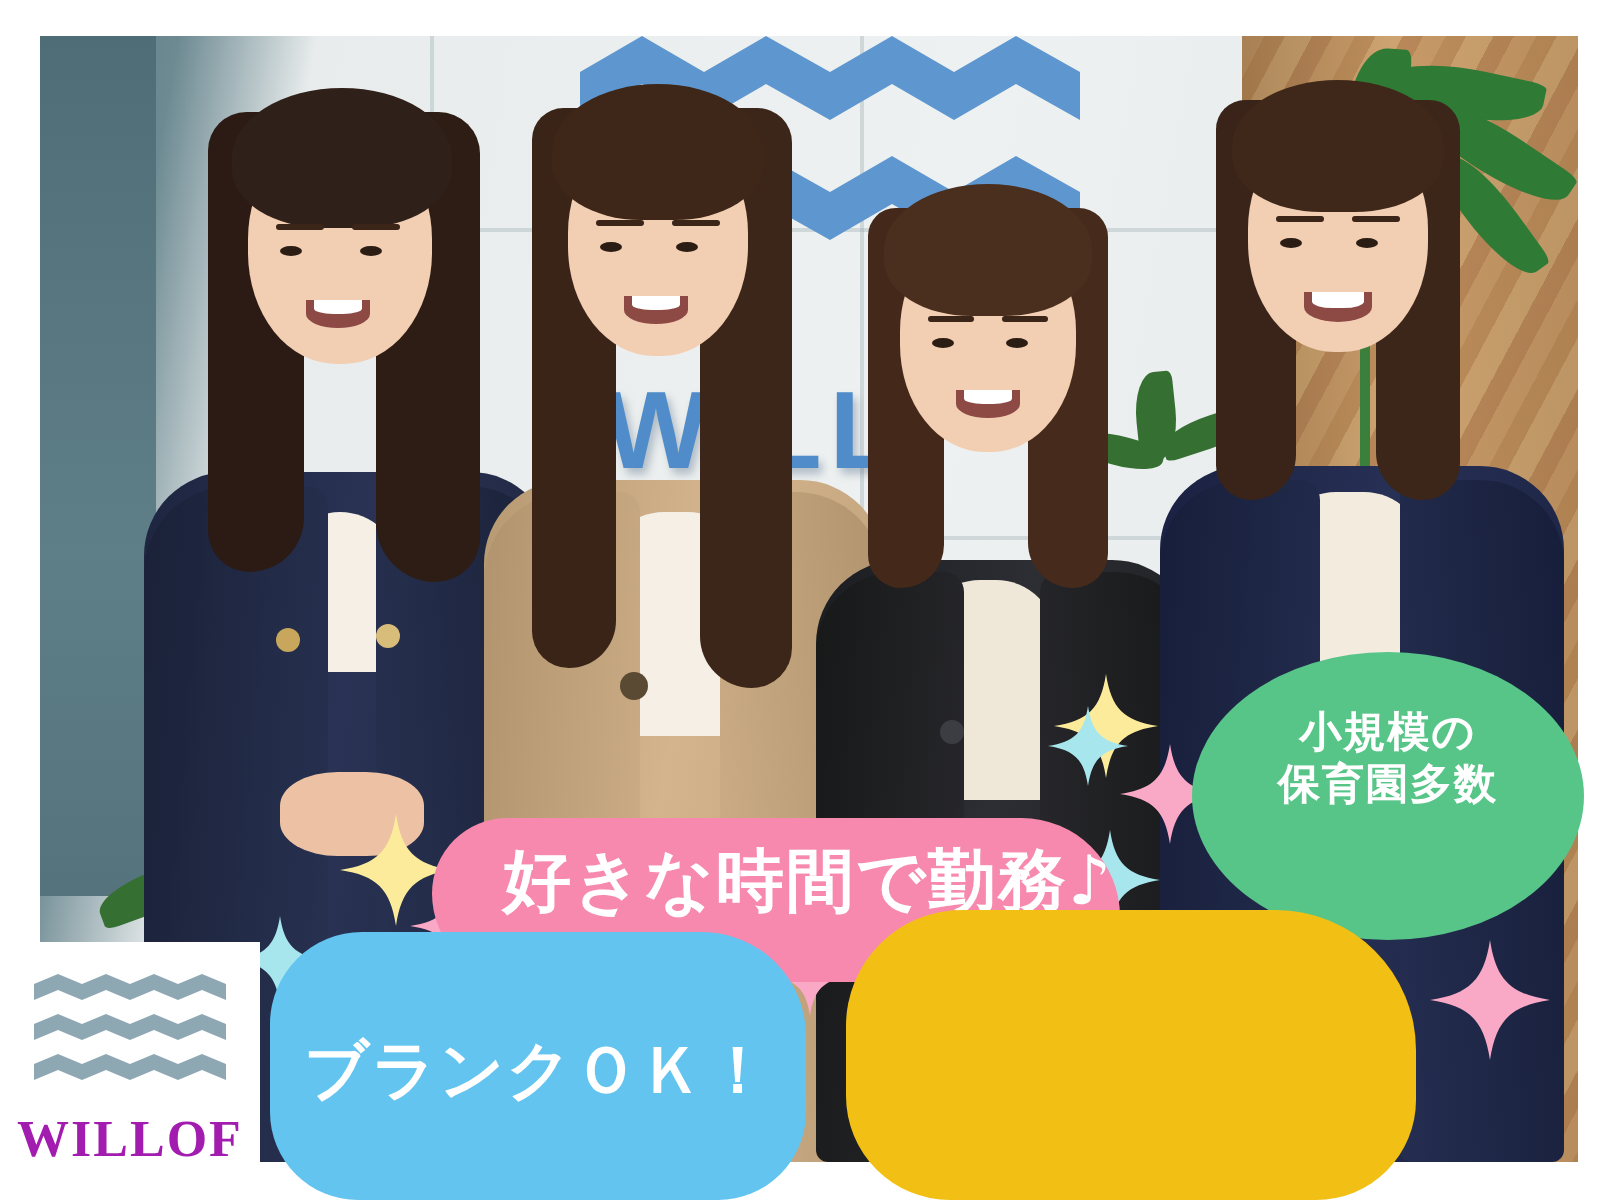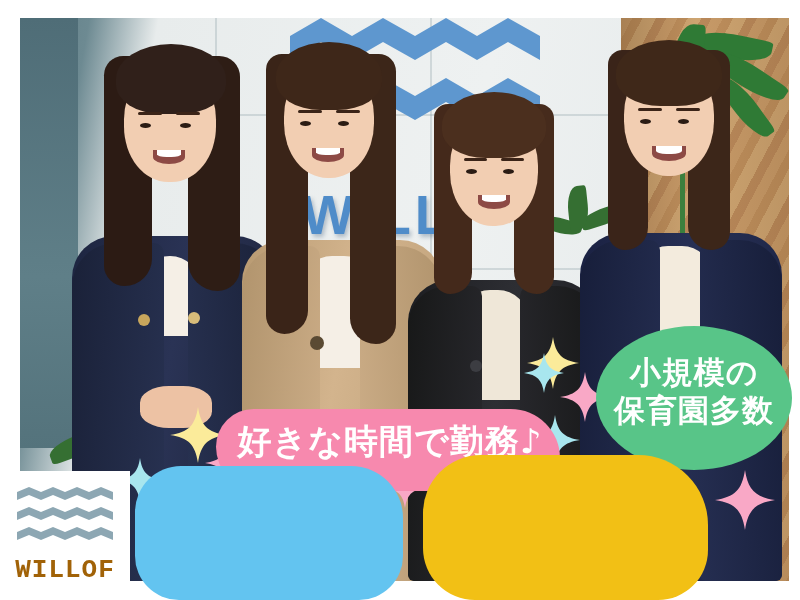--- a/index.html
+++ b/index.html
@@ -107,21 +107,21 @@
     line-height:1.24; font-family:"DejaVu Sans",sans-serif;
     white-space:pre-line; letter-spacing:1px;
   }
 
   
   .blob-pink {
     left:216px; top:409px; width:344px; height:82px;
     background:#f789ae;
     border-radius:46px 60px 36px 54px;
   }
-  .txt-pink { left:230px; top:420px; width:320px; font-size:34px; }
+  .txt-pink { left:244px; top:420px; width:320px; font-size:34px; }
 
   
   .blob-blue {
     left:135px; top:466px; width:268px; height:134px;
     background:#63c4f0;
     border-radius:46px 52px 44px 44px;
   }
   .txt-blue { left:140px; top:516px; width:258px; font-size:32px; }
 
   
@@ -131,32 +131,32 @@
     border-radius:58px 70px 50px 52px;
   }
   .txt-yellow { left:428px; top:489px; width:275px; font-size:31px; }
 
   
   .blob-green {
     left:596px; top:326px; width:196px; height:144px;
     background:#58c588;
     border-radius:50%;
   }
-  .txt-green { left:596px; top:353px; width:196px; font-size:31px; }
+  .txt-green { left:596px; top:353px; width:196px; font-size:21px; }
 
   
   .logo-box {
     position:absolute; left:0px; top:471px; width:130px; height:129px;
     background:#ffffff;
     display:flex; flex-direction:column; align-items:center; justify-content:center;
   }
   .logo-mark { width:96px; height:62px; }
   .logo-word {
-    font-size:26px; font-weight:700; color:#a16207; letter-spacing:1px;
-    margin-top:6px; font-family:Liberation Mono, monospace;
+    font-size:26px; font-weight:700; color:#a21caf; letter-spacing:1px;
+    margin-top:6px; font-family:Liberation Serif, serif;
   }
 
   
   .margin-right { position:absolute; left:789px; top:0; width:11px; height:600px; background:#fff; }
   .margin-top { position:absolute; left:0; top:0; width:800px; height:18px; background:#fff; }
   .margin-left { position:absolute; left:0; top:0; width:20px; height:471px; background:#fff; }
 </style>
 </head>
 <body>
 
@@ -351,20 +351,21 @@
     </div>
 
   <div class="blob blob-pink"></div>
   <div class="blob-text txt-pink">好きな時間で勤務♪</div>
 
   <div class="blob blob-green"></div>
   <div class="blob-text txt-green">小規模の
 保育園多数</div>
 
   <div class="blob blob-blue"></div>
+  <div class="blob-text txt-blue">ブランクＯＫ！</div>
 
   <div class="blob blob-yellow"></div>
 
   <div class="logo-box">
     <div class="logo-mark">
       <svg width="96" height="62" viewBox="0 0 96 62">
         <g fill="#8da7b3">
           <polygon points="0,5 12,0 24,5 36,0 48,5 60,0 72,5 84,0 96,5 96,13 84,8 72,13 60,8 48,13 36,8 24,13 12,8 0,13"></polygon>
           <polygon points="0,25 12,20 24,25 36,20 48,25 60,20 72,25 84,20 96,25 96,33 84,28 72,33 60,28 48,33 36,28 24,33 12,28 0,33"></polygon>
           <polygon points="0,45 12,40 24,45 36,40 48,45 60,40 72,45 84,40 96,45 96,53 84,48 72,53 60,48 48,53 36,48 24,53 12,48 0,53"></polygon>

